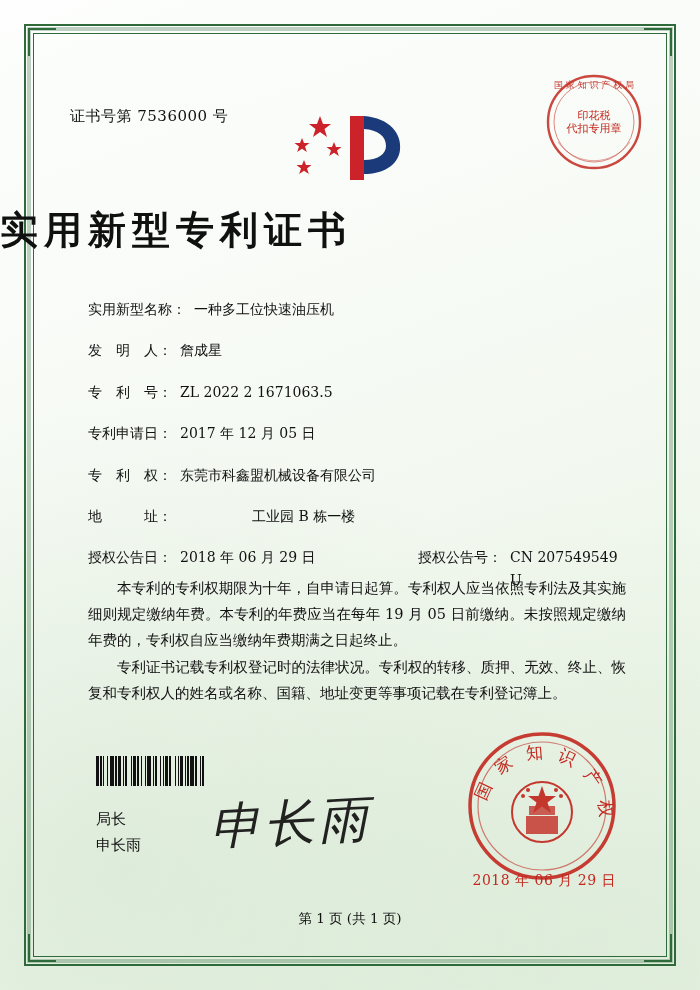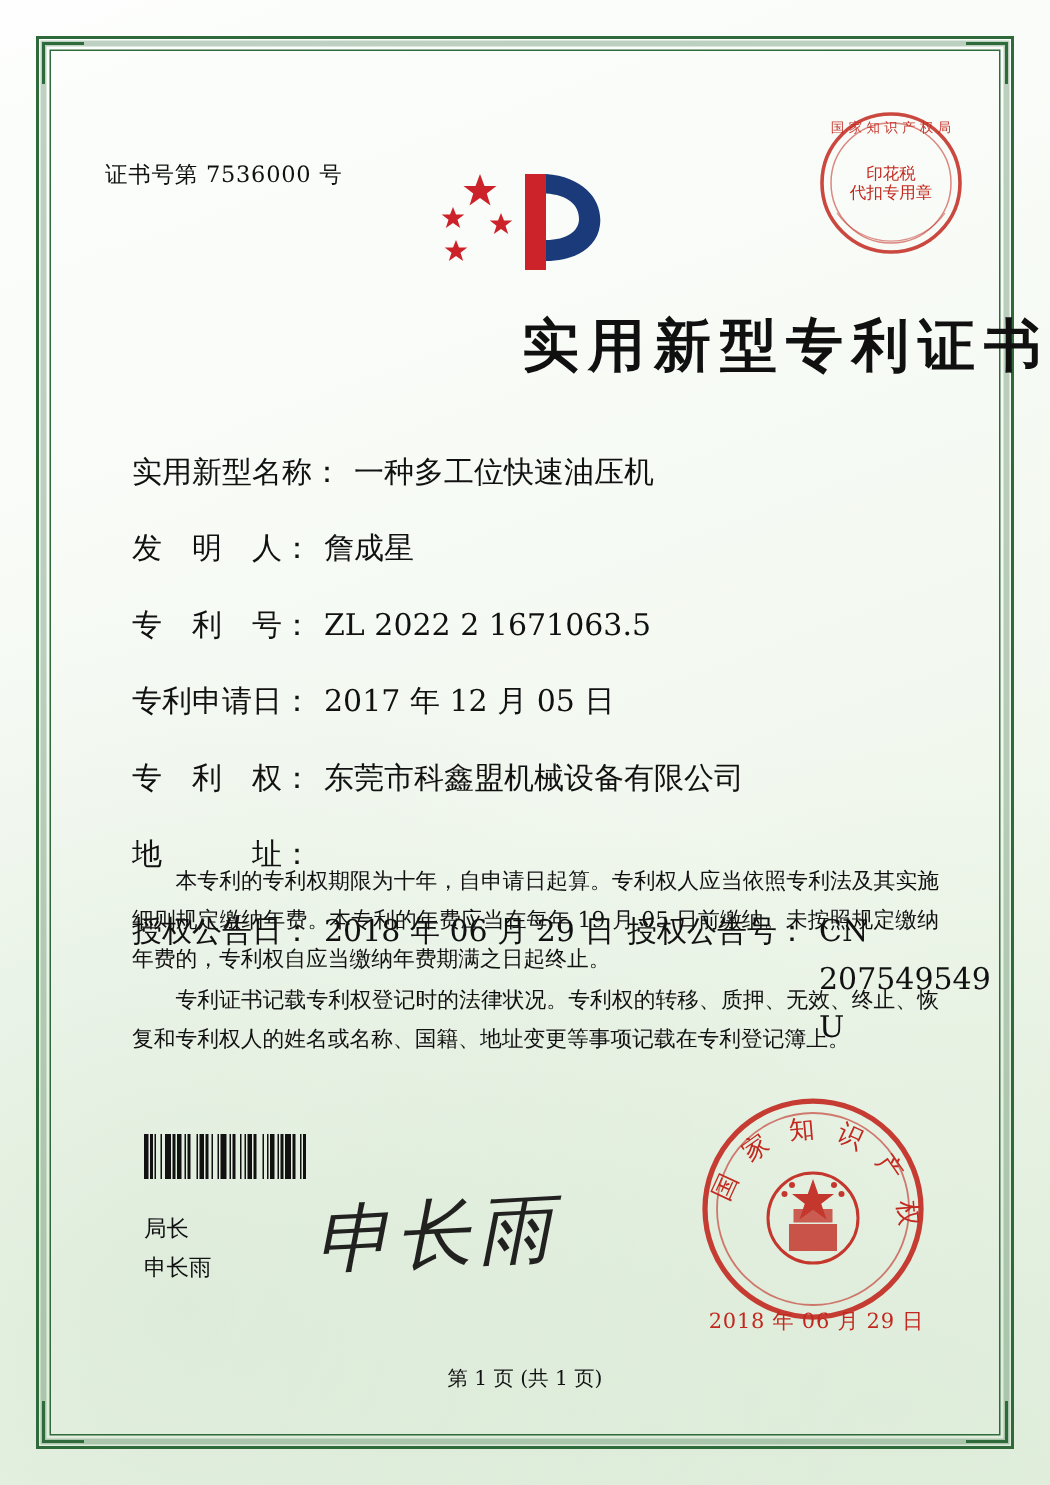--- a/index.html
+++ b/index.html
@@ -99,34 +99,34 @@
     top: 72px;
     width: 100px;
     height: 100px;
   }
 
   .title {
     position: absolute;
     left: 0;
     right: 0;
     top: 205px;
-    text-align: right;
+    text-align: left;
     font-size: 38px;
     letter-spacing: 6px;
     color: #101010;
     font-family: "DejaVu Serif", "Liberation Serif", serif;
     font-weight: 700;
   }
 
   .fields {
     position: absolute;
     left: 88px;
     right: 70px;
     top: 298px;
-    font-size: 20px;
+    font-size: 14px;
     color: #111;
     line-height: 1.6;
   }
   .field-row {
     display: flex;
     align-items: flex-start;
     margin-bottom: 19px;
   }
   .field-label {
     flex: 0 0 auto;
@@ -307,20 +307,21 @@
     </div>
 
     <div class="field-row">
       <div class="field-label">专　利　权：</div>
       <div class="field-value">东莞市科鑫盟机械设备有限公司</div>
     </div>
 
     <div class="field-row">
       <div class="field-label">地　　　址：</div>
       <div class="field-value">
+        <span class="value-line2">工业园 B 栋一楼</span>
       </div>
     </div>
 
     <div class="two-col">
       <div class="col-left">
         <div class="field-label">授权公告日：</div>
         <div class="field-value">2018 年 06 月 29 日</div>
       </div>
       <div class="col-right">
         <div class="field-label">授权公告号：</div>

